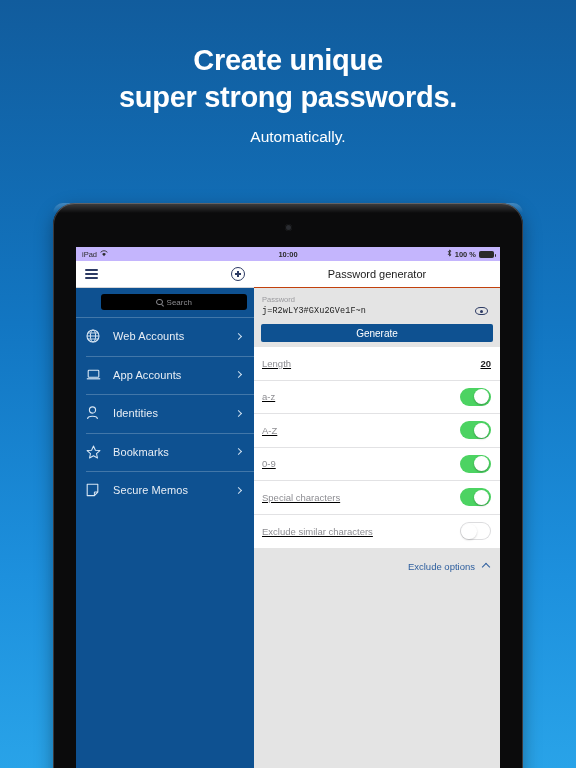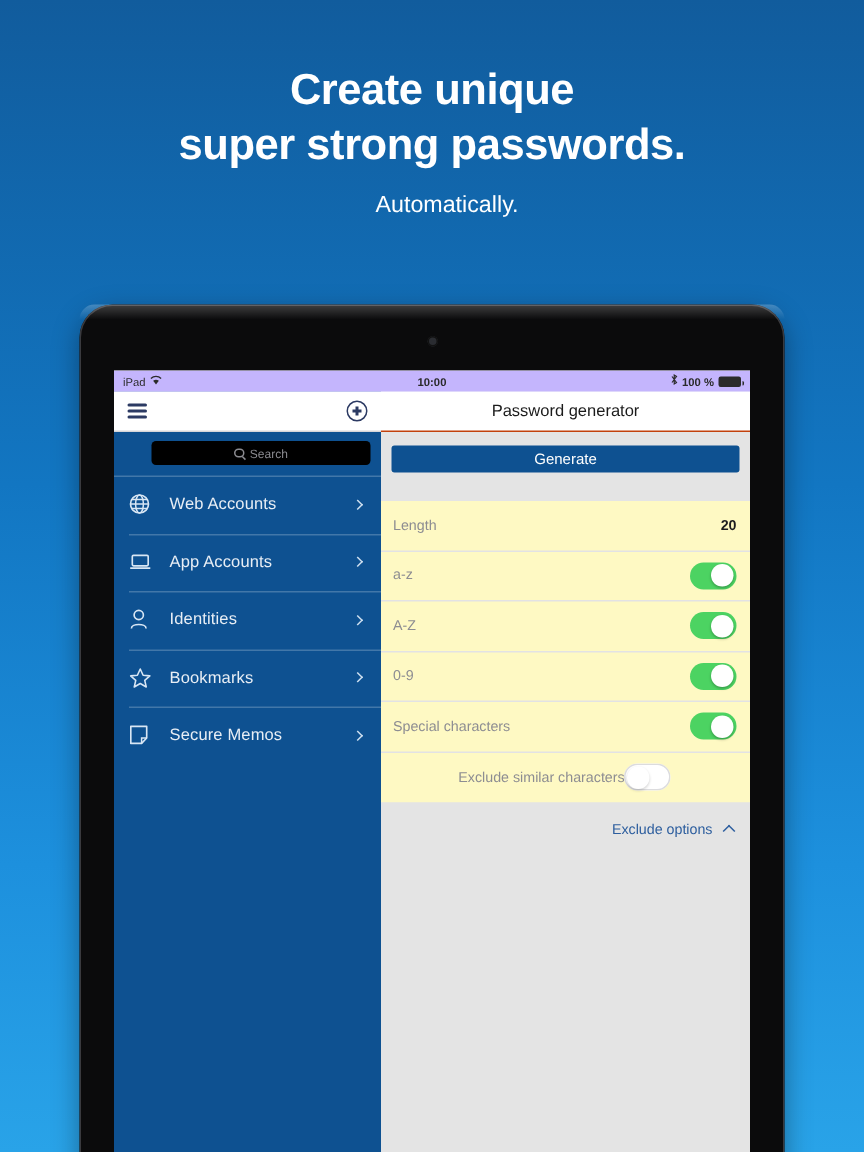--- a/index.html
+++ b/index.html
@@ -140,26 +140,26 @@
   }
   .eye:after {
     content:''; position:absolute; left:4.1px; top:2.0px; width:3.4px; height:3.4px;
     border-radius:50%; background:#2c3a63;
   }
   .gen-btn {
     margin: 4px 1px 0 1px; height: 18px; background: #0e5191; color: #fff;
     border-radius: 2px; display: flex; align-items: center; justify-content: center;
     font-size: 10px;
   }
-  .opt-list { background: #fef9c3; margin-top: 19px; }
+  .opt-list { background: #ffffff; margin-top: 5px; text-decoration: underline; }
   .opt-row {
     height: 33.5px; display: flex; align-items: center; justify-content: space-between;
     padding: 0 9px 0 8px; border-bottom: 1px solid #e2e2e4;
   }
-  .opt-row:last-child { border-bottom: none; justify-content: center; }
+  .opt-row:last-child { border-bottom: none; }
   .opt-label { font-size: 9.5px; color: #8d8d92; }
   .opt-value { font-size: 9.5px; color: #1d1d1f; font-weight: bold; }
   .toggle {
     width: 31px; height: 18px; border-radius: 9px; position: relative;
     background: #4cd362; box-shadow: none;
   }
   .toggle.off { background: #ffffff; box-shadow: 0 0 0 1px #dcdcde inset; }
   .toggle .knob {
     position: absolute; top: 1.4px; left: 14.2px; width: 15.2px; height: 15.2px;
     border-radius: 50%; background: #ffffff; box-shadow: 0 1px 2px rgba(0,0,0,.28);
@@ -295,20 +295,27 @@
         </div>
       </div>
 
       <div class="detail">
 
         <div class="detail-topbar">
           <span>Password generator</span>
         </div>
 
         <div class="pw-block">
+          <div class="pw-field">
+            <div class="pw-label">Password</div>
+            <div class="pw-row">
+              <span class="pw-value">j=R2wLY3#GXu2GVe1F~n</span>
+              <span class="eye"></span>
+            </div>
+          </div>
           <div class="gen-btn">Generate</div>
         </div>
 
         <div class="opt-list">
 
           <div class="opt-row">
             <span class="opt-label">Length</span>
             <span class="opt-value">20</span>
           </div>
 

